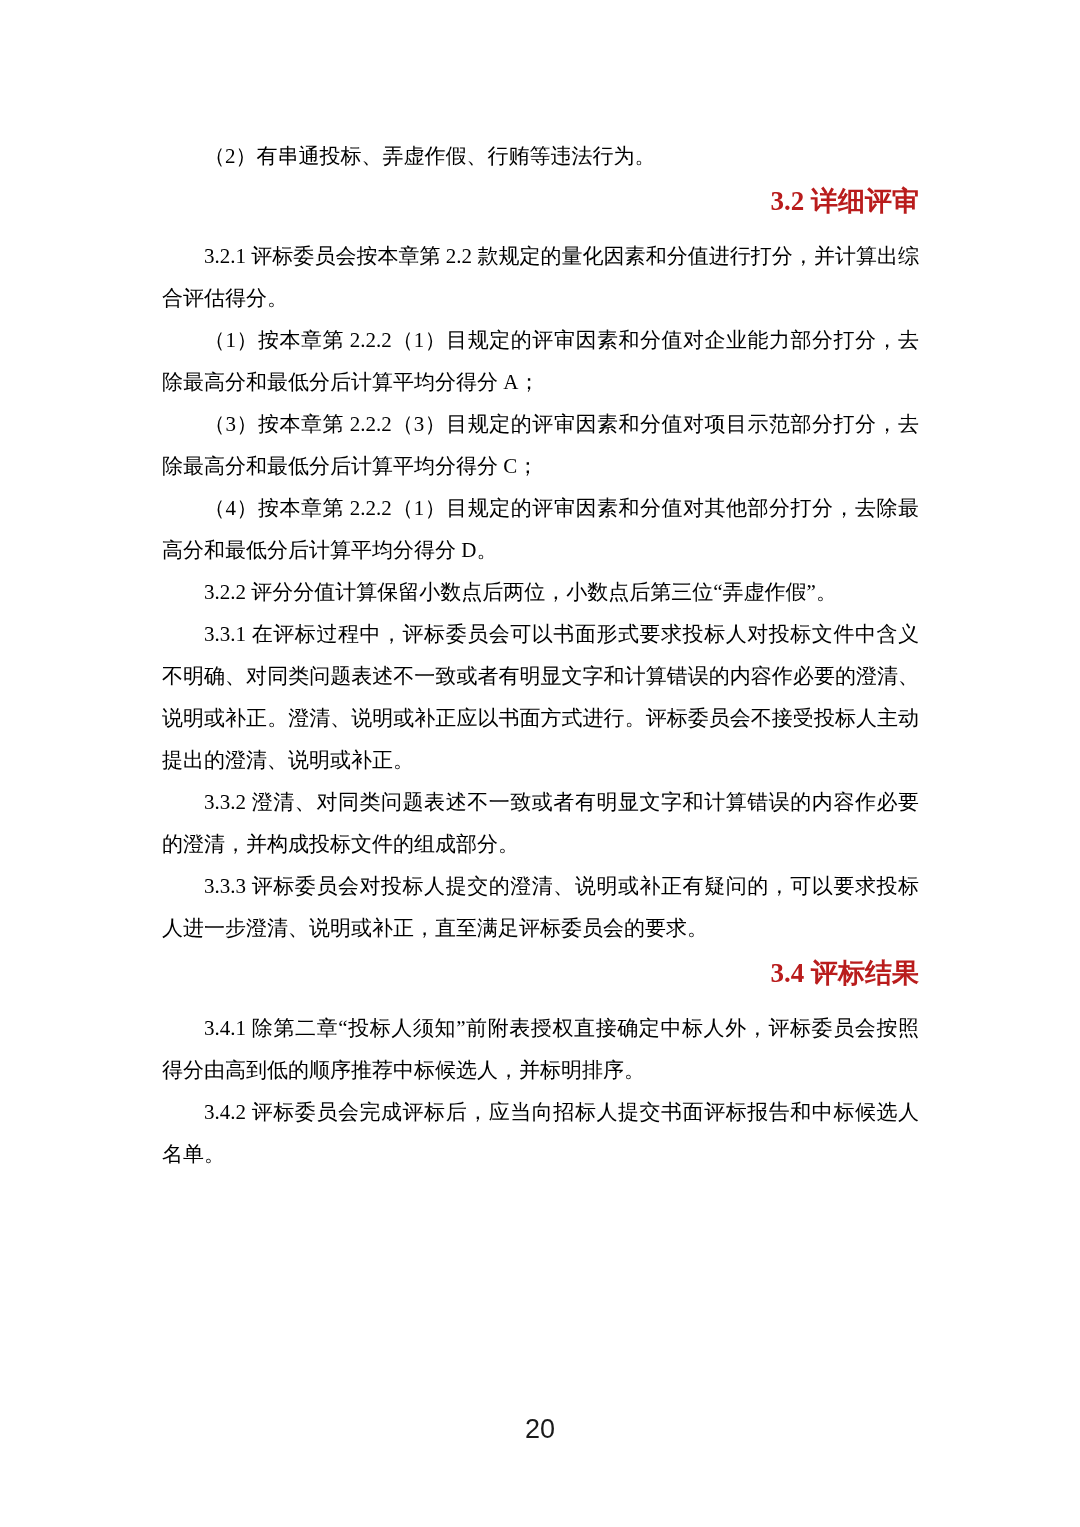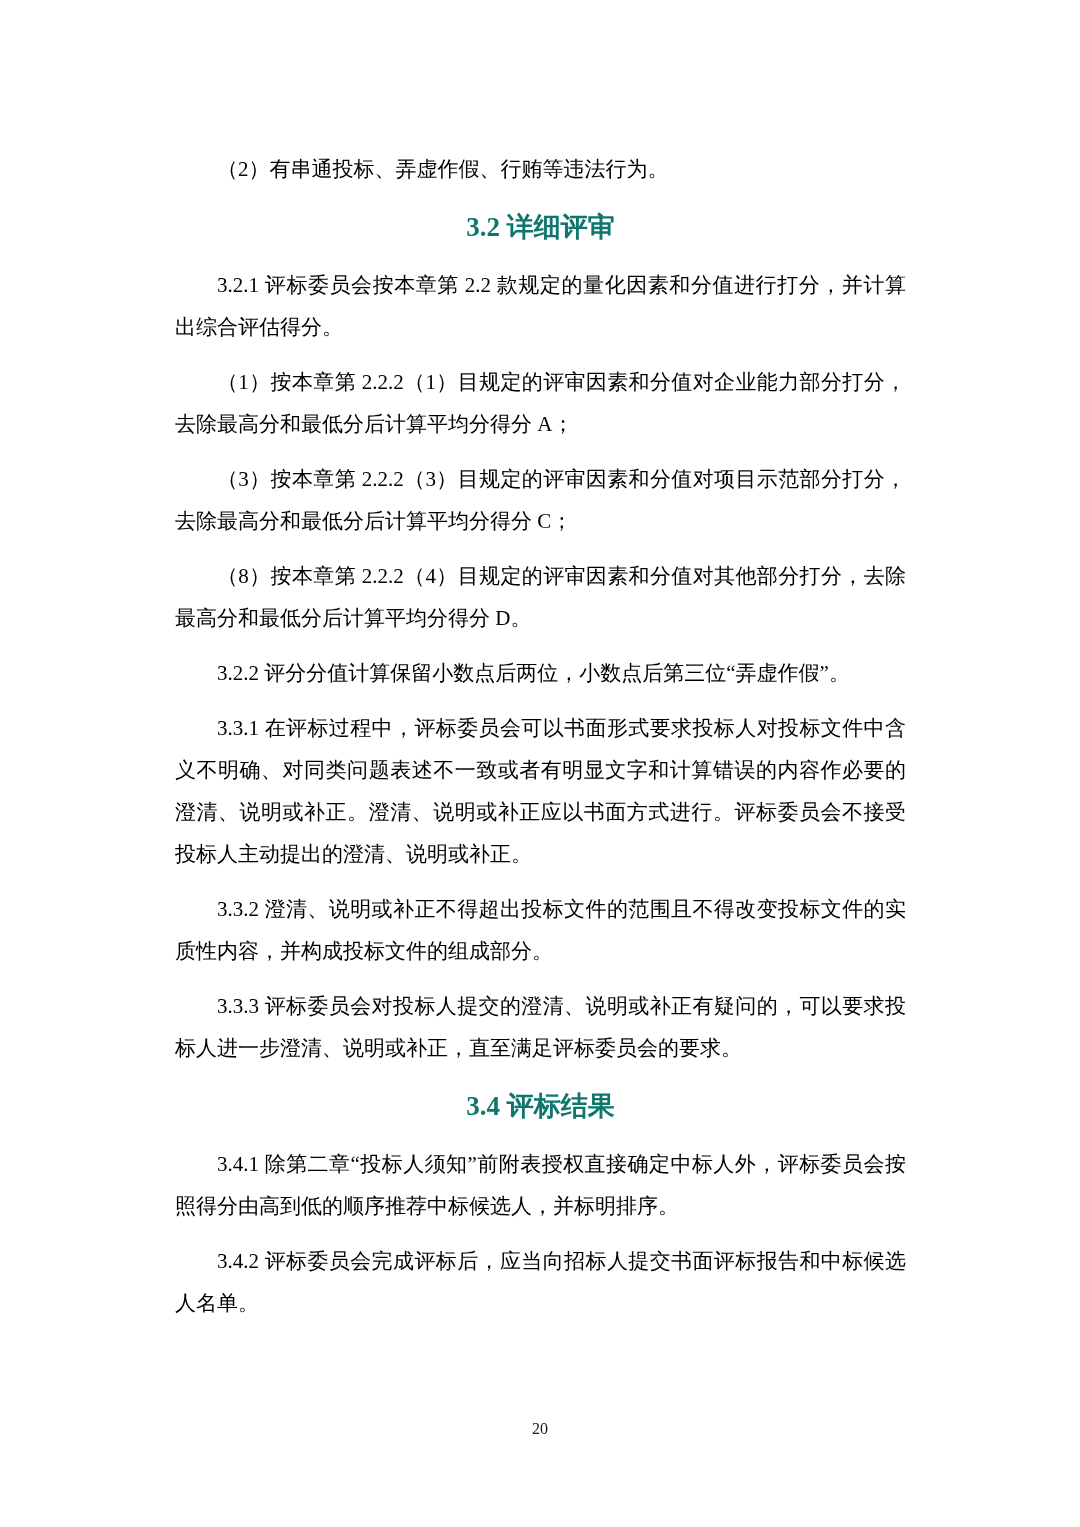--- a/index.html
+++ b/index.html
@@ -17,64 +17,64 @@
     font-family: "Liberation Serif", "DejaVu Serif", serif;
     overflow: hidden;
   }
   .content {
     position: absolute;
     left: 162px;
     top: 135px;
     width: 757px;
   }
   p.body {
-    margin: 13px;
+    margin: 0;
     font-size: 21px;
     line-height: 42px;
     text-align: justify;
     text-indent: 2em;
     word-break: break-all;
   }
   h2.heading {
     margin: 0 0 10px 0;
     font-size: 27px;
     line-height: 48px;
     font-weight: bold;
-    color: #0f766e;
-    text-align: center;
+    color: #b91c1c;
+    text-align: right;
   }
   .page-number {
     position: absolute;
     left: 0;
     right: 0;
     top: 1417px;
     text-align: center;
-    font-size: 16px;
+    font-size: 27px;
     line-height: 24px;
     color: #1a1a1a;
-    font-family: Liberation Serif, serif;
+    font-family: Liberation Sans, sans-serif;
   }
 </style>
 </head>
 <body>
 
 <div class="page">
   <div class="content">
 
     <p class="body">（2）有串通投标、弄虚作假、行贿等违法行为。</p>
 
     <h2 class="heading">3.2 详细评审</h2>
     <p class="body">3.2.1 评标委员会按本章第 2.2 款规定的量化因素和分值进行打分，并计算出综合评估得分。</p>
     <p class="body">（1）按本章第 2.2.2（1）目规定的评审因素和分值对企业能力部分打分，去除最高分和最低分后计算平均分得分 A；</p>
     <p class="body">（3）按本章第 2.2.2（3）目规定的评审因素和分值对项目示范部分打分，去除最高分和最低分后计算平均分得分 C；</p>
-    <p class="body">（8）按本章第 2.2.2（4）目规定的评审因素和分值对其他部分打分，去除最高分和最低分后计算平均分得分 D。</p>
+    <p class="body">（4）按本章第 2.2.2（1）目规定的评审因素和分值对其他部分打分，去除最高分和最低分后计算平均分得分 D。</p>
     <p class="body">3.2.2 评分分值计算保留小数点后两位，小数点后第三位“弄虚作假”。</p>
 
     <p class="body">3.3.1 在评标过程中，评标委员会可以书面形式要求投标人对投标文件中含义不明确、对同类问题表述不一致或者有明显文字和计算错误的内容作必要的澄清、说明或补正。澄清、说明或补正应以书面方式进行。评标委员会不接受投标人主动提出的澄清、说明或补正。</p>
-    <p class="body">3.3.2 澄清、说明或补正不得超出投标文件的范围且不得改变投标文件的实质性内容，并构成投标文件的组成部分。</p>
+    <p class="body">3.3.2 澄清、对同类问题表述不一致或者有明显文字和计算错误的内容作必要的澄清，并构成投标文件的组成部分。</p>
     <p class="body">3.3.3 评标委员会对投标人提交的澄清、说明或补正有疑问的，可以要求投标人进一步澄清、说明或补正，直至满足评标委员会的要求。</p>
 
     <h2 class="heading">3.4 评标结果</h2>
     <p class="body">3.4.1 除第二章“投标人须知”前附表授权直接确定中标人外，评标委员会按照得分由高到低的顺序推荐中标候选人，并标明排序。</p>
     <p class="body">3.4.2 评标委员会完成评标后，应当向招标人提交书面评标报告和中标候选人名单。</p>
 
   </div>
 
   <div class="page-number">20</div>
 </div>

